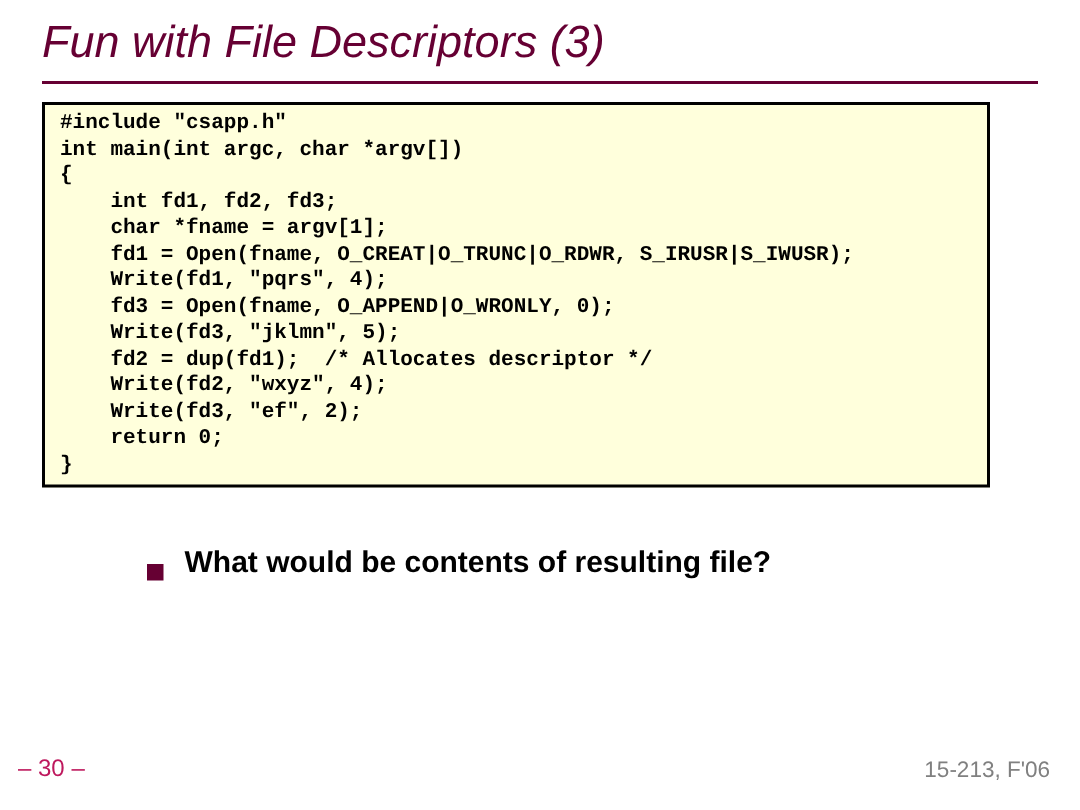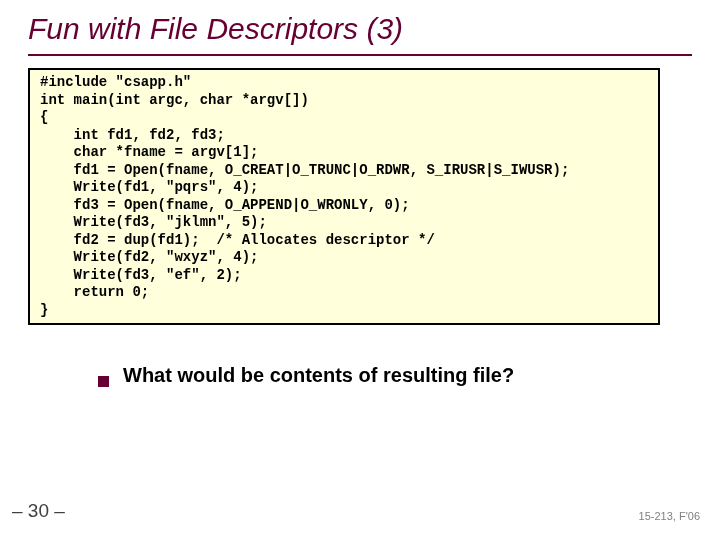--- a/index.html
+++ b/index.html
@@ -65,28 +65,28 @@
   }
   .bullet-text {
     font-size: 20px;
     font-weight: bold;
     color: #000;
   }
   .footer-left {
     position: absolute;
     left: 12px;
     bottom: 18px;
-    font-size: 19px;
-    color: #404040;
+    font-size: 16px;
+    color: #be185d;
   }
   .footer-right {
     position: absolute;
     right: 20px;
     bottom: 18px;
-    font-size: 11px;
+    font-size: 15px;
     color: #808080;
     margin-top: 26px;
   }
 </style>
 </head>
 <body>
 
 <div class="title">Fun with File Descriptors (3)</div>
 <div class="underline"></div>
 

